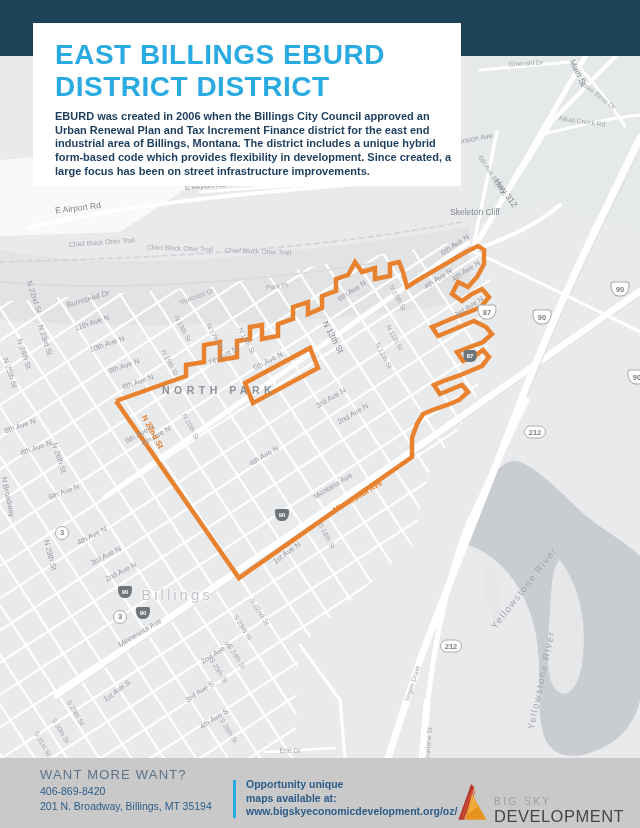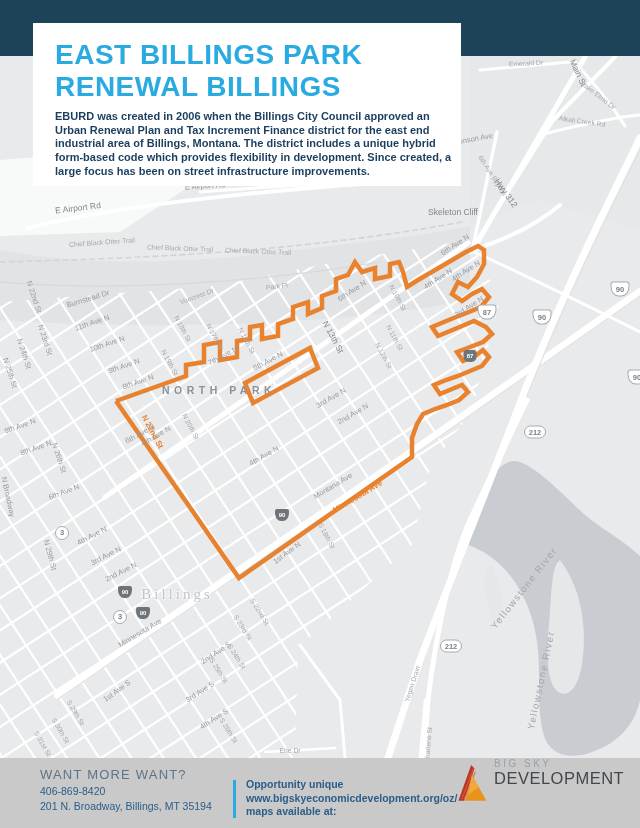--- a/index.html
+++ b/index.html
@@ -10,21 +10,21 @@
   
   .map{position:absolute;left:0;top:56px;width:640px;height:702px;background:#e9eaec;overflow:hidden;}
   .map svg{position:absolute;left:0;top:0;}
   .ml{position:absolute;font-size:7.5px;color:#989ba0;white-space:nowrap;
       transform:translate(-50%,-50%);line-height:1;}
   .ml.f{font-size:6.8px;color:#a5a8ac;}
   .ml.d{font-size:8.5px;color:#82868b;}
   .ml.o{color:#e8822f;font-weight:bold;font-size:8px;}
   .ml.w{font-size:9.5px;color:#a2a6ac;letter-spacing:1.5px;}
   .ml.b{font-size:15px;color:#c1c4c8;letter-spacing:3px;
-        text-shadow:0 0 3px #fff,0 0 3px #fff,0 0 3px #fff;font-family:Liberation Serif, serif;}
+        text-shadow:0 0 3px #fff,0 0 3px #fff,0 0 3px #fff;}
   .ml.np{font-size:10.5px;color:#8e9296;letter-spacing:4.5px;font-weight:bold;}
   .shield{position:absolute;transform:translate(-50%,-50%);display:flex;align-items:center;
           justify-content:center;font-weight:bold;box-sizing:border-box;line-height:1;}
   .shield.i{width:19px;height:15px;background:#fff;border:1px solid #a7abae;color:#7b8084;
             font-size:7.5px;border-radius:3px 3px 8px 8px/3px 3px 10px 10px;}
   .shield.idark{width:14px;height:12px;background:#6e757a;color:#fff;font-size:6px;
             border-radius:2px 2px 6px 6px/2px 2px 8px 8px;}
   .shield.oval{width:22px;height:13px;background:#fff;border:1px solid #a7abae;color:#7b8084;
             font-size:7.5px;border-radius:7px;}
   .shield.usdark{width:13px;height:12px;background:#6e757a;color:#fff;font-size:6px;border-radius:3px 3px 5px 5px;}
@@ -38,21 +38,21 @@
   .card p{margin:7px 0 0 0;color:#1c3e5e;font-size:11px;line-height:13.7px;font-weight:bold;
           width:398px;}
   
   .footer{position:absolute;left:0;top:758px;width:640px;height:70px;background:#c9c9ca;}
   .f-head{position:absolute;left:40px;top:9px;color:#5d7386;font-size:13px;letter-spacing:1.2px;}
   .f-lines{position:absolute;left:40px;top:26px;color:#2b5d88;font-size:10.5px;font-weight:normal;
            line-height:14.5px;}
   .f-divider{position:absolute;left:233px;top:22px;width:2.5px;height:38px;background:#29abe2;}
   .f-mid{position:absolute;left:246px;top:20px;color:#2b5d88;font-size:10.5px;font-weight:bold;
          line-height:13.5px;}
-  .f-logo{position:absolute;left:455px;top:0;display:flex;align-items:flex-start;}
+  .f-logo{position:absolute;left:455px;top:19px;display:flex;align-items:flex-end;}
   .f-logo .mark{width:34px;height:48px;margin-right:5px;}
   .lg1{color:#9aa0a5;font-size:10px;letter-spacing:2.5px;line-height:12px;}
   .lg2{color:#e87d5b;font-size:16.5px;letter-spacing:1px;line-height:17px;}
   .lg3{color:#42474b;font-size:16.5px;letter-spacing:.5px;line-height:17px;}
 </style>
 </head>
 <body>
 
 <div class="map">
   <svg id="map-svg" width="640" height="772" viewBox="0 56 640 772">
@@ -158,21 +158,21 @@
 
   <div id="labels" style="position:absolute;left:0;top:-56px;width:640px;height:828px;">
       <span class="ml d" style="left: 78px; top: 208px; transform: translate(-50%, -50%) rotate(-7deg);">E Airport Rd</span>
       <span class="ml" style="left: 205px; top: 186px; transform: translate(-50%, -50%) rotate(-4deg);">E Airport Rd</span>
       <span class="ml f" style="left: 102px; top: 243px; transform: translate(-50%, -50%) rotate(-4deg);">Chief Black Otter Trail</span>
       <span class="ml f" style="left: 180px; top: 249px; transform: translate(-50%, -50%) rotate(2deg);">Chief Black Otter Trail</span>
       <span class="ml f" style="left: 258px; top: 252px; transform: translate(-50%, -50%) rotate(2deg);">Chief Black Otter Trail</span>
       <span class="ml f" style="left: 197px; top: 297px; transform: translate(-50%, -50%) rotate(-20deg);">Vuecrest Dr</span>
       <span class="ml" style="left: 88px; top: 299px; transform: translate(-50%, -50%) rotate(-17deg);">Burnstead Dr</span>
       <span class="ml f" style="left: 277px; top: 287px; transform: translate(-50%, -50%) rotate(-7deg);">Park Pl</span>
-      <span class="ml d" style="left: 453px; top: 212px; transform: translate(-50%, -50%) rotate(0deg);">Skeleton Cliff</span>
+      <span class="ml d" style="left: 475px; top: 212px; transform: translate(-50%, -50%) rotate(0deg);">Skeleton Cliff</span>
       <span class="ml f" style="left: 526px; top: 64px; transform: translate(-50%, -50%) rotate(-3deg);">Emerald Dr</span>
       <span class="ml d" style="left: 578px; top: 73px; transform: translate(-50%, -50%) rotate(65deg);">Main St</span>
       <span class="ml f" style="left: 598px; top: 96px; transform: translate(-50%, -50%) rotate(38deg);">Lake Elmo Dr</span>
       <span class="ml f" style="left: 582px; top: 122px; transform: translate(-50%, -50%) rotate(8deg);">Alkali Creek Rd</span>
       <span class="ml" style="left: 474px; top: 139px; transform: translate(-50%, -50%) rotate(-10deg);">Tonson Ave</span>
       <span class="ml f" style="left: 492px; top: 176px; transform: translate(-50%, -50%) rotate(57deg);">6th Ave Bypass</span>
       <span class="ml d" style="left: 506px; top: 193px; transform: translate(-50%, -50%) rotate(55deg);">Hwy 312</span>
       <span class="ml" style="left: 455px; top: 245px; transform: translate(-50%, -50%) rotate(-33deg);">6th Ave N</span>
       <span class="ml" style="left: 34px; top: 297px; transform: translate(-50%, -50%) rotate(72deg);">N 22nd St</span>
       <span class="ml" style="left: 45px; top: 340px; transform: translate(-50%, -50%) rotate(72deg);">N 23rd St</span>
@@ -247,36 +247,36 @@
       <div class="shield oval" style="left: 535px; top: 432px;">212</div>
       <div class="shield oval" style="left: 451px; top: 646px;">212</div>
       <div class="shield circle" style="left: 62px; top: 533px;">3</div>
       <div class="shield circle" style="left: 120px; top: 617px;">3</div>
     </div>
 </div>
 
 <div class="top-band"></div>
 
 <div class="card">
-  <h1><span>EAST BILLINGS PARK</span><br>
-    <span>RENEWAL BILLINGS</span></h1>
+  <h1><span>EAST BILLINGS EBURD</span><br>
+    <span>DISTRICT DISTRICT</span></h1>
   <p>EBURD was created in 2006 when the Billings City Council approved an Urban Renewal Plan and Tax Increment Finance district for the east end industrial area of Billings, Montana.  The district includes a unique hybrid form-based code which provides flexibility in development. Since created, a large focus has been on street infrastructure improvements.</p>
 </div>
 
 <div class="footer">
   <div class="f-head">WANT MORE WANT?</div>
   <div class="f-lines">
     <div>406-869-8420</div>
     <div>201 N. Broadway, Billings, MT 35194</div>
   </div>
   <div class="f-divider"></div>
   <div class="f-mid">
     <div>Opportunity unique</div>
+    <div>maps available at:</div>
     <div>www.bigskyeconomicdevelopment.org/oz/</div>
-    <div>maps available at:</div>
   </div>
   <div class="f-logo">
     <svg class="mark" viewBox="0 0 40 52">
       <path d="M4,48 L19,6 L23,10 L11,48 Z" fill="#b6392b"></path>
       <path d="M8,46 L22,10" stroke="#d8553a" stroke-width="1.4" fill="none"></path>
       <path d="M11,46 L24,14" stroke="#e06b3f" stroke-width="1.2" fill="none"></path>
       <path d="M20,18 L37,48 L12,48 Z" fill="#e8931e"></path>
       <path d="M20,18 L28,32 L15,42 Z" fill="#f0a93c"></path>
     </svg>
     <div>

